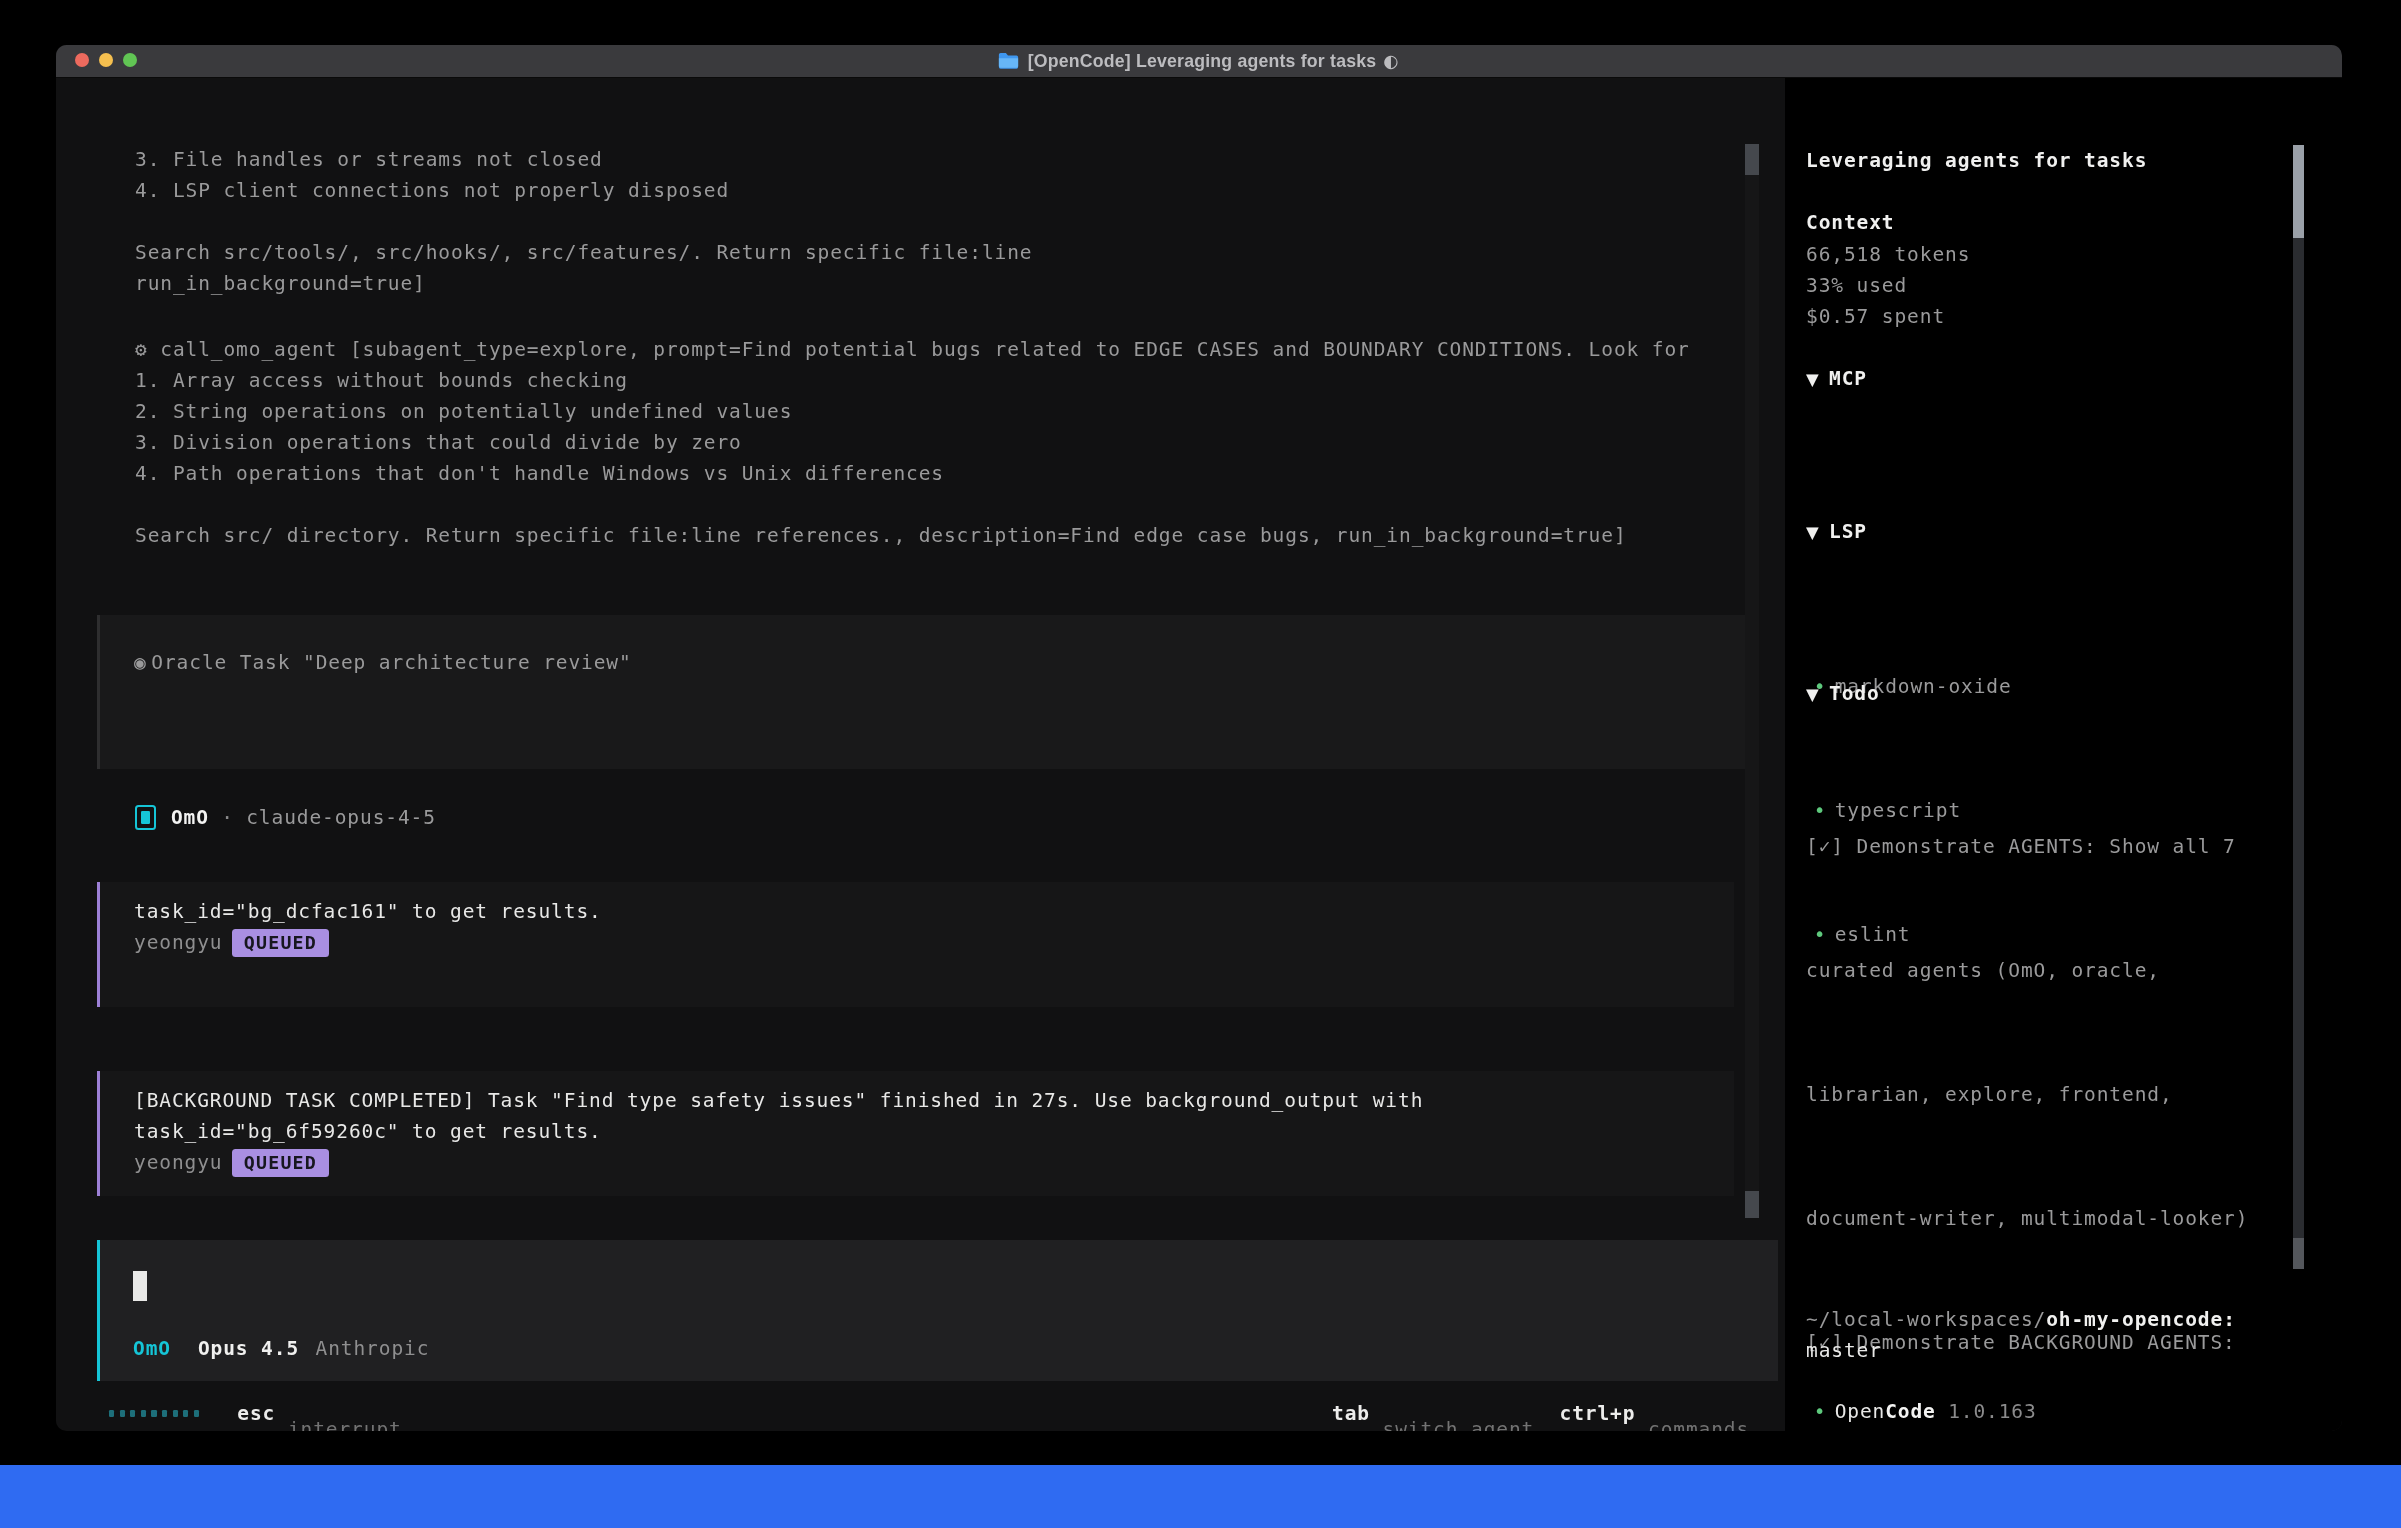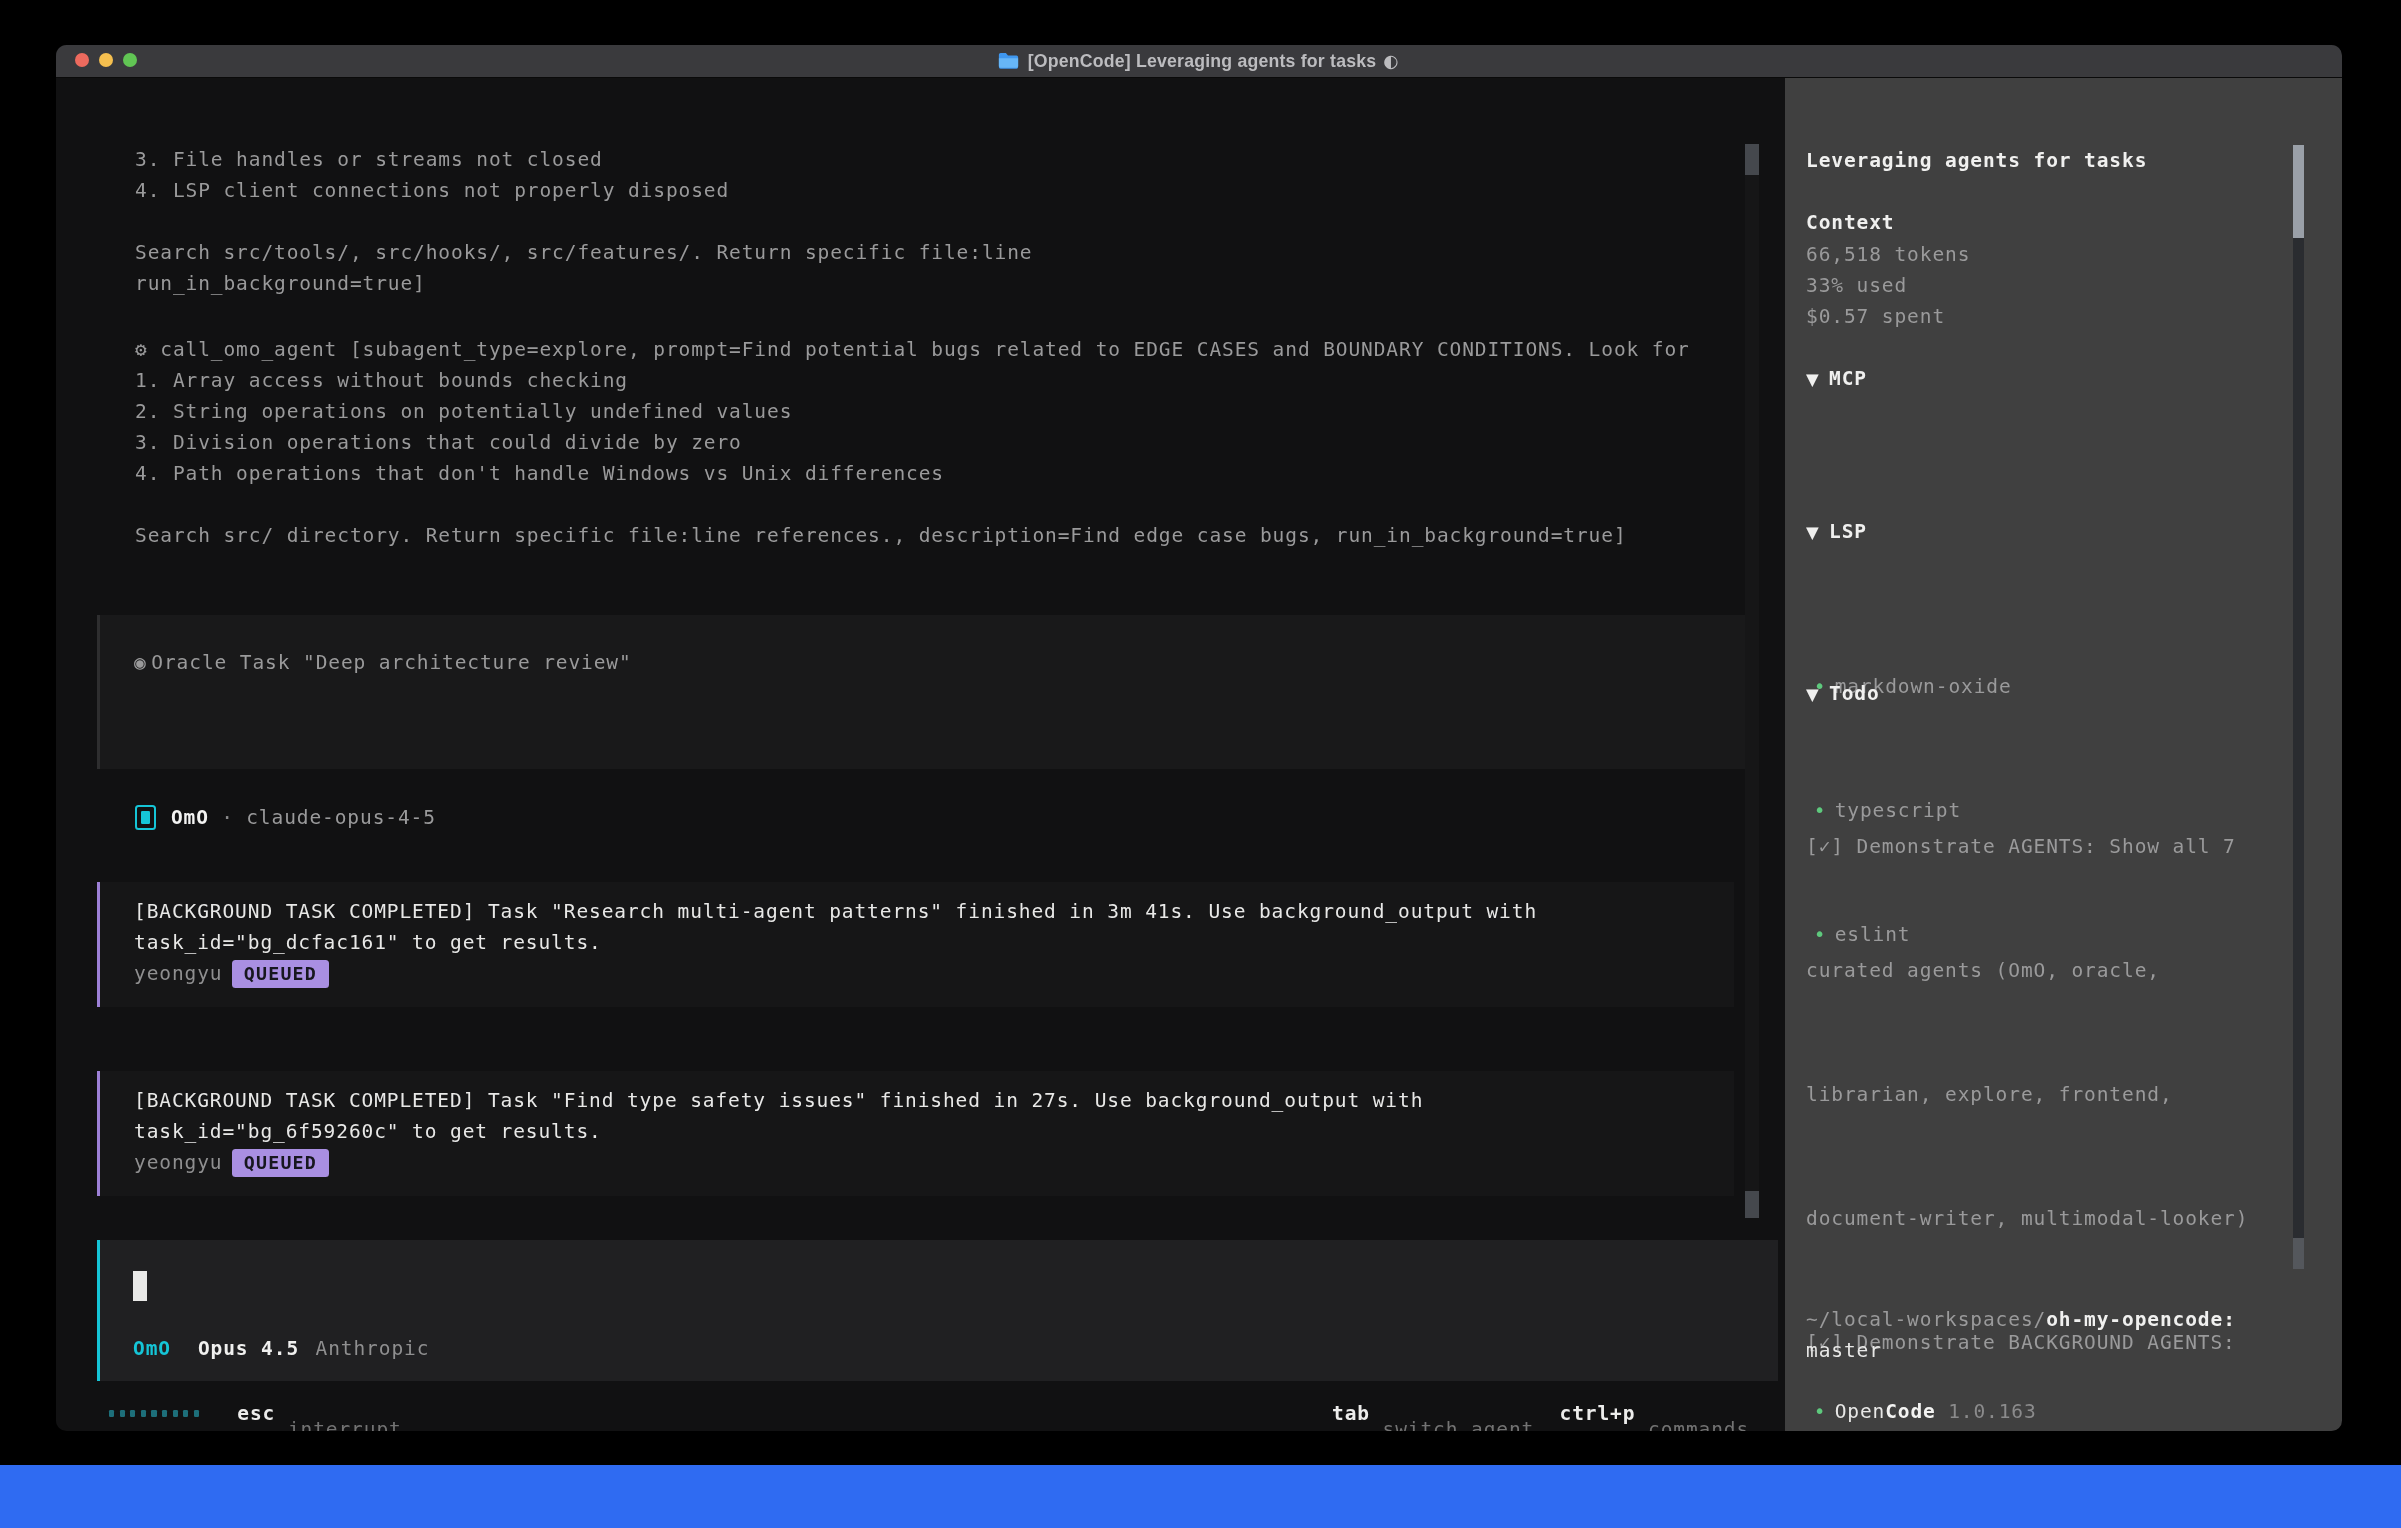--- a/index.html
+++ b/index.html
@@ -72,21 +72,21 @@
   .spinner i{width:5.3px;height:7px;border-radius:1.2px;background:#1d6f7a;margin-right:5.3px;display:inline-block;}
   .skey{color:#ececeb;font-weight:700;white-space:pre;}
   .slabel{color:#737373;white-space:pre;margin-top:32px;}
   .statusR{position:absolute;left:1276px;top:1320px;height:31px;display:flex;align-items:center;white-space:pre;}
 
   .mscroll{position:absolute;left:1689px;top:66px;width:13.6px;height:1074px;background:#161617;z-index:2;}
   .mscroll .thumbTop{position:absolute;left:0;top:0;width:100%;height:31px;background:#45484d;display:block;}
   .mscroll .thumbBot{position:absolute;left:0;bottom:0;width:100%;height:27px;background:#45484d;display:block;}
 
   
-  .sidebar{position:absolute;left:1729px;top:33px;width:557px;height:1353px;background:#404040;}
+  .sidebar{position:absolute;left:1729px;top:33px;width:557px;height:1353px;background:#000000;}
   .sidebar .abs{position:absolute;left:21px;white-space:pre;}
   .sbtitle{top:67px;color:#f0f0ef;font-weight:700;}
   .sbhead{color:#f0f0ef;font-weight:700;}
   .sbhead .tri{font-family:"DejaVu Sans",sans-serif;font-size:16.5px;margin-right:9.5px;}
   .hd-ctx{top:129px;} .ctxlines{top:161px;color:#9a9a9b;line-height:31px;}
   .hd-mcp{top:285px;} .list-mcp{top:317px;}
   .hd-lsp{top:438px;} .list-lsp{top:469px;}
   .hd-todo{top:600px;} .list-todo{top:629px;}
   .sb-item{height:31px;line-height:31px;white-space:pre;padding-left:7.7px;}
   .bullet{color:#5ec97d;margin-right:8.3px;}
@@ -149,21 +149,20 @@
       </div>
 
       <div class="agenthdr">
         <span class="sqicon"><i></i></span>
         <span class="aname">OmO</span>
         <span class="asep">·</span>
         <span class="amodel">claude-opus-4-5</span>
       </div>
 
       <div class="msg m1">
-        <div class="ml">[BACKGROUND TASK COMPLETED] Task "Research multi-agent patterns" finished in 3m 41s. Use background_output with</div>
         <div class="ml">task_id="bg_dcfac161" to get results.</div>
         <div class="ml meta">
           <span class="author">yeongyu</span>
           <span class="badge">QUEUED</span>
         </div>
       </div>
 
       <div class="msg m2">
         <div class="ml">[BACKGROUND TASK COMPLETED] Task "Find type safety issues" finished in 27s. Use background_output with</div>
         <div class="ml">task_id="bg_6f59260c" to get results.</div>

